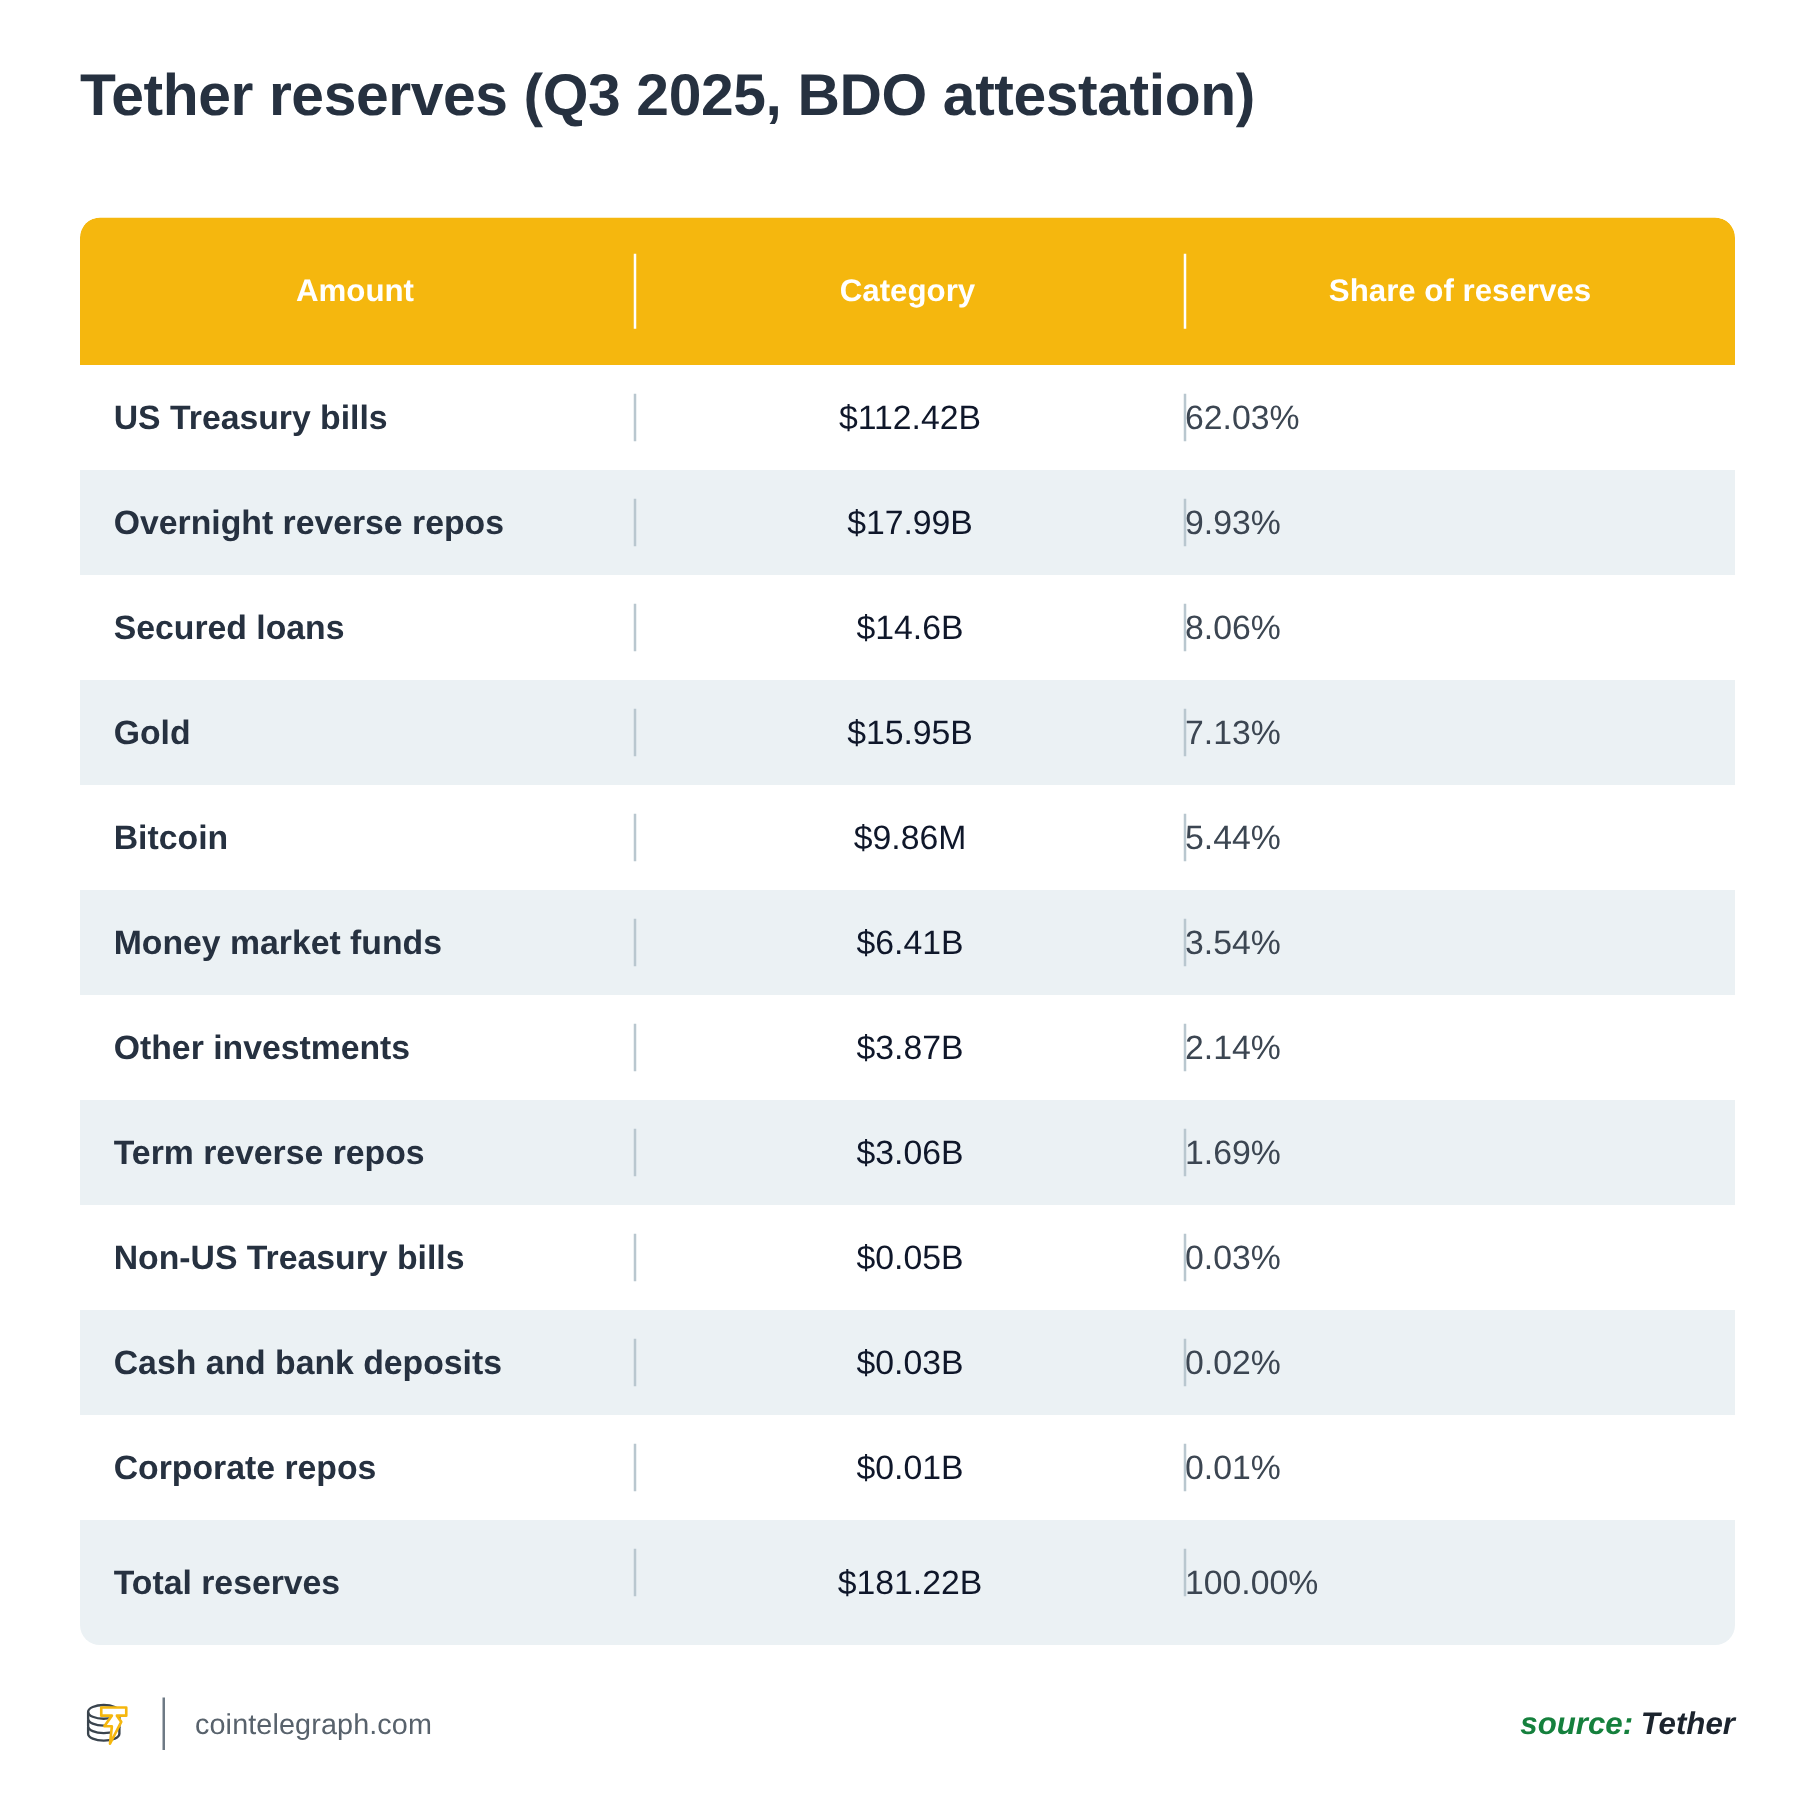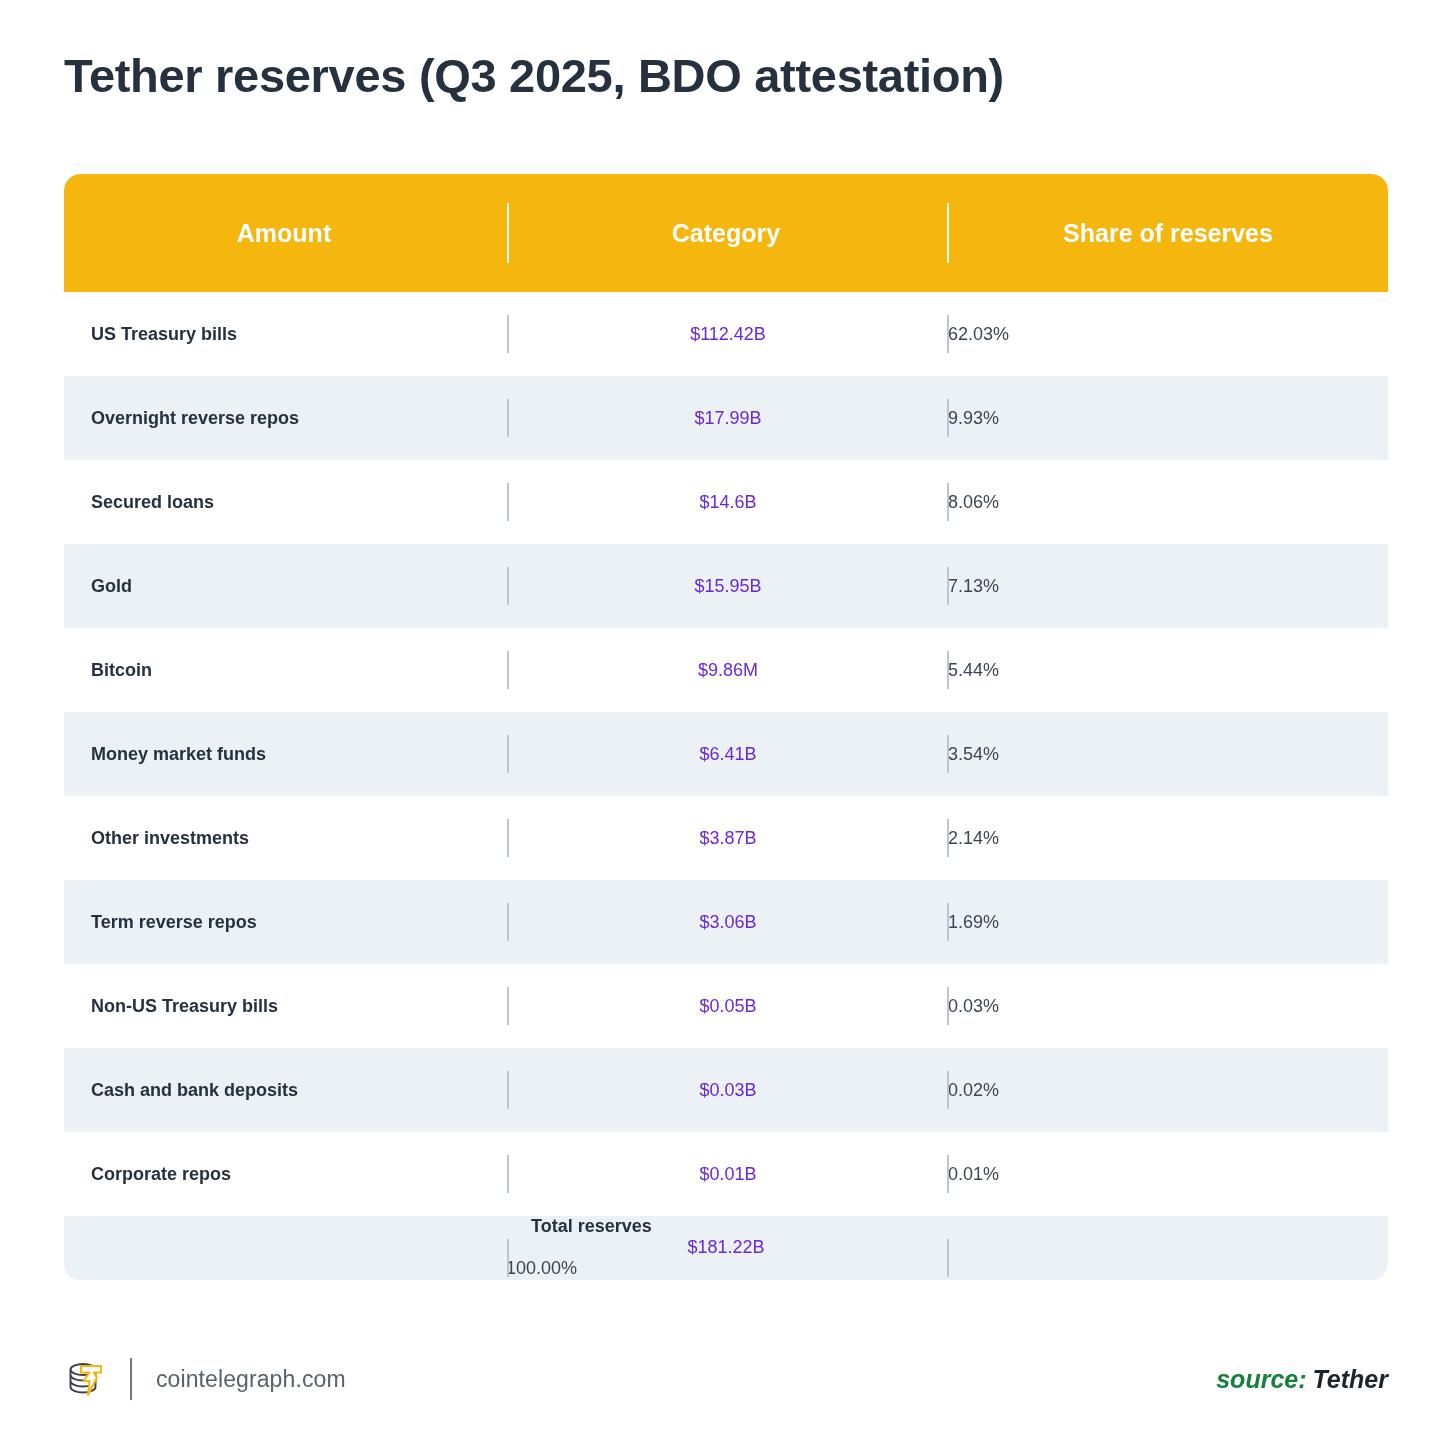--- a/index.html
+++ b/index.html
@@ -80,38 +80,38 @@
   .hdr-div.d2 { left: 883px; }
 
   .trow {
     display: flex;
     align-items: center;
     height: 84px;
     position: relative;
     background: #ffffff;
   }
   .trow.alt { background: #EBF1F4; }
-  .trow.last { height: 64px; flex-direction: column; }
+  .trow.last { height: 100px; }
 
   .cell {
     box-sizing: border-box;
-    font-size: 18px;
+    font-size: 27px;
   }
   .cell.category {
     width: 444px;
     padding-left: 27px;
     font-weight: bold;
     color: #263140;
     text-align: left;
   }
   .cell.amount {
     width: 440px;
     text-align: center;
     font-weight: normal;
-    color: #6d28d9;
+    color: #0f172a;
   }
   .cell.share {
     width: 440px;
     text-align: left;
     font-weight: normal;
     color: #3c4652;
   }
 
   .row-div {
     position: absolute;

